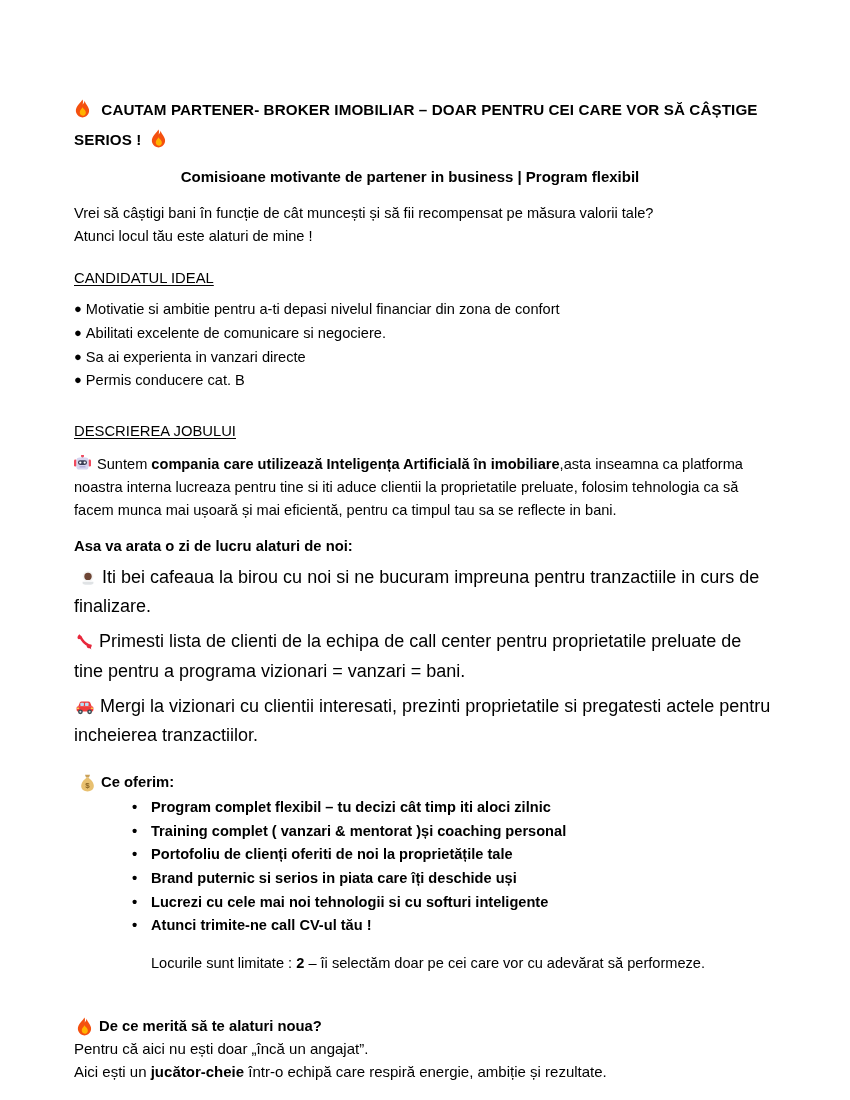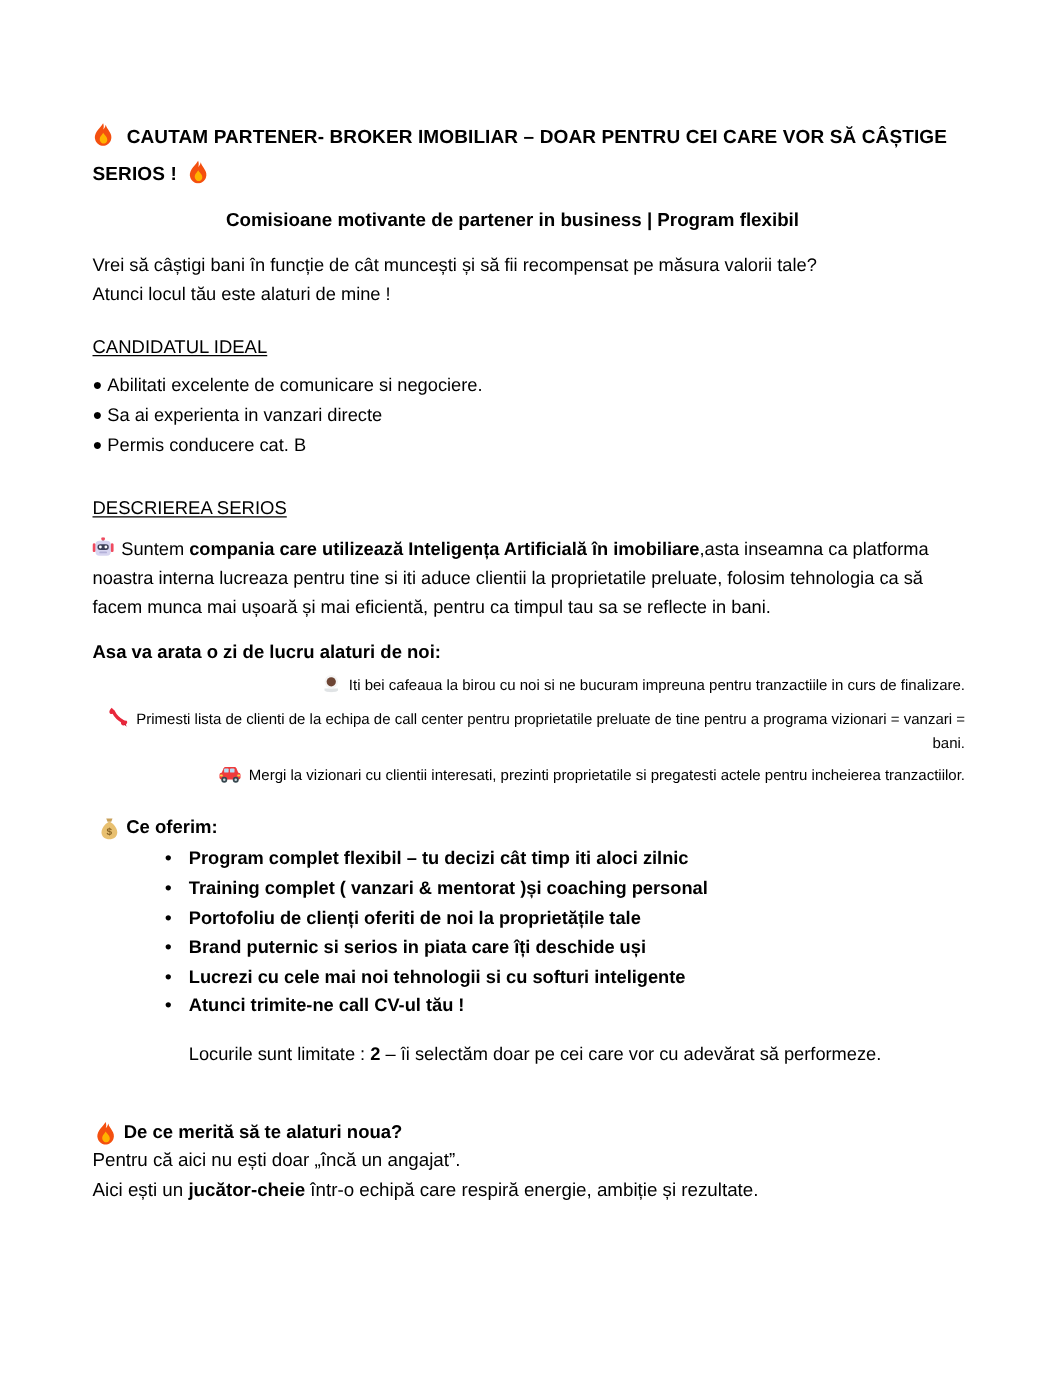--- a/index.html
+++ b/index.html
@@ -76,25 +76,24 @@
     display: inline-block;
     vertical-align: -3px;
     position: relative;
     margin-right: 6px;
     flex: 0 0 auto;
   }
   .emo svg { display: block; }
 
   
   .icon-para {
-    font-size: 12px;
+    font-size: 18px;
     line-height: 1.62;
     margin: 0 0 6px 0;
     padding-left: 0;
-    text-align: right;
   }
   .icon-para .txt { }
 
   .lead-bold {
     font-size: 14.8px;
     font-weight: bold;
     margin: 16px 0 9px 0;
   }
 
   
@@ -175,33 +174,36 @@
   <div class="subtitle">Comisioane motivante de partener in business | Program flexibil</div>
 
   
   <p class="para">Vrei să câștigi bani în funcție de cât muncești și să fii recompensat pe măsura valorii tale?</p>
   <p class="para">Atunci locul tău este alaturi de mine !</p>
 
   
   <div class="section-head">CANDIDATUL IDEAL</div>
 
   <div class="dot-list">
+    <p class="dot-line">
+      <span class="dot-mark">●</span><span>Motivatie si ambitie pentru a-ti depasi nivelul financiar din zona de confort</span>
+    </p>
     <p class="dot-line">
       <span class="dot-mark">●</span><span>Abilitati excelente de comunicare si negociere.</span>
     </p>
     <p class="dot-line">
       <span class="dot-mark">●</span><span>Sa ai experienta in vanzari directe</span>
     </p>
     <p class="dot-line">
       <span class="dot-mark">●</span><span>Permis conducere cat. B</span>
     </p>
   </div>
 
   
-  <div class="section-head" style="margin-top:30px; margin-bottom:14px;">DESCRIEREA SERIOS</div>
+  <div class="section-head" style="margin-top:30px; margin-bottom:14px;">DESCRIEREA JOBULUI</div>
 
   <p class="para">
     <span class="emo">
       <svg width="17" height="17" viewBox="0 0 17 17">
         <rect x="0" y="4.5" width="2.6" height="7" rx="1.2" fill="#f04a5e"></rect>
         <rect x="14.4" y="4.5" width="2.6" height="7" rx="1.2" fill="#f04a5e"></rect>
         <rect x="7.8" y="0" width="1.4" height="3" fill="#9aa0b5"></rect>
         <circle cx="8.5" cy="0.9" r="1.5" fill="#f04a5e"></circle>
         <rect x="2.4" y="2.6" width="12.2" height="12" rx="3.2" fill="#d7d5f0"></rect>
         <rect x="4.0" y="5.3" width="9.0" height="4.6" rx="2.1" fill="#3c3f56"></rect>

